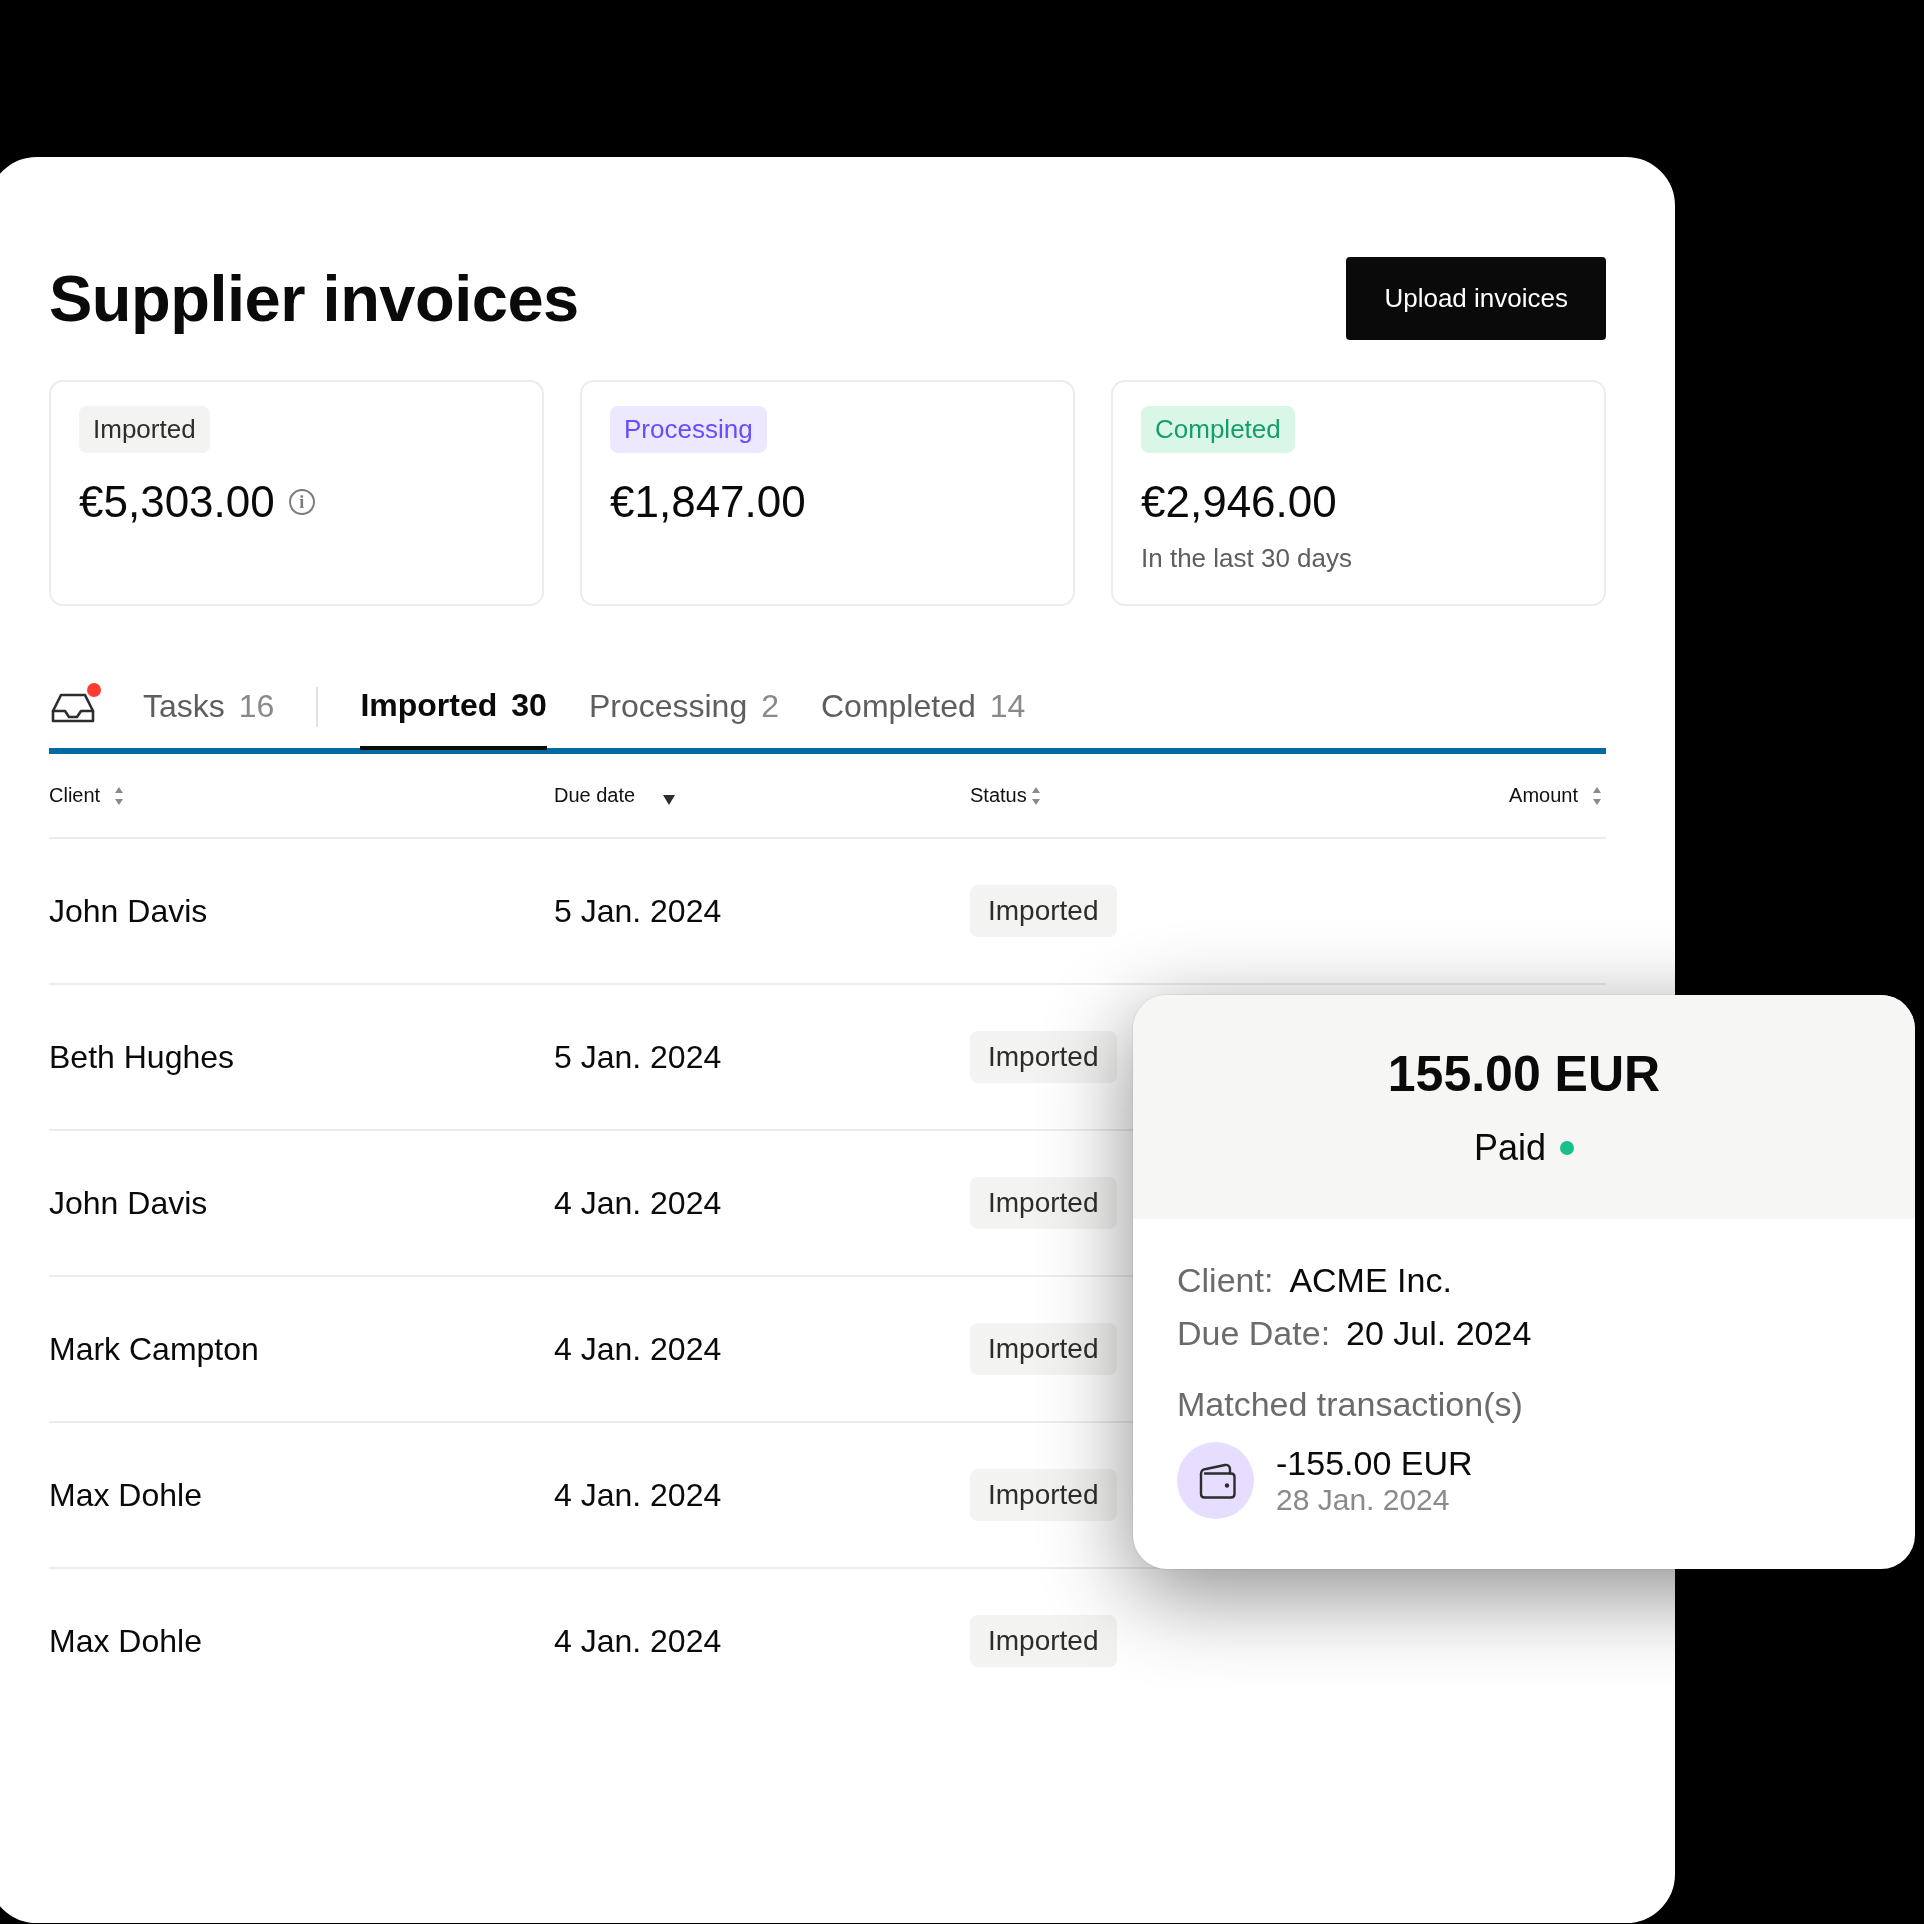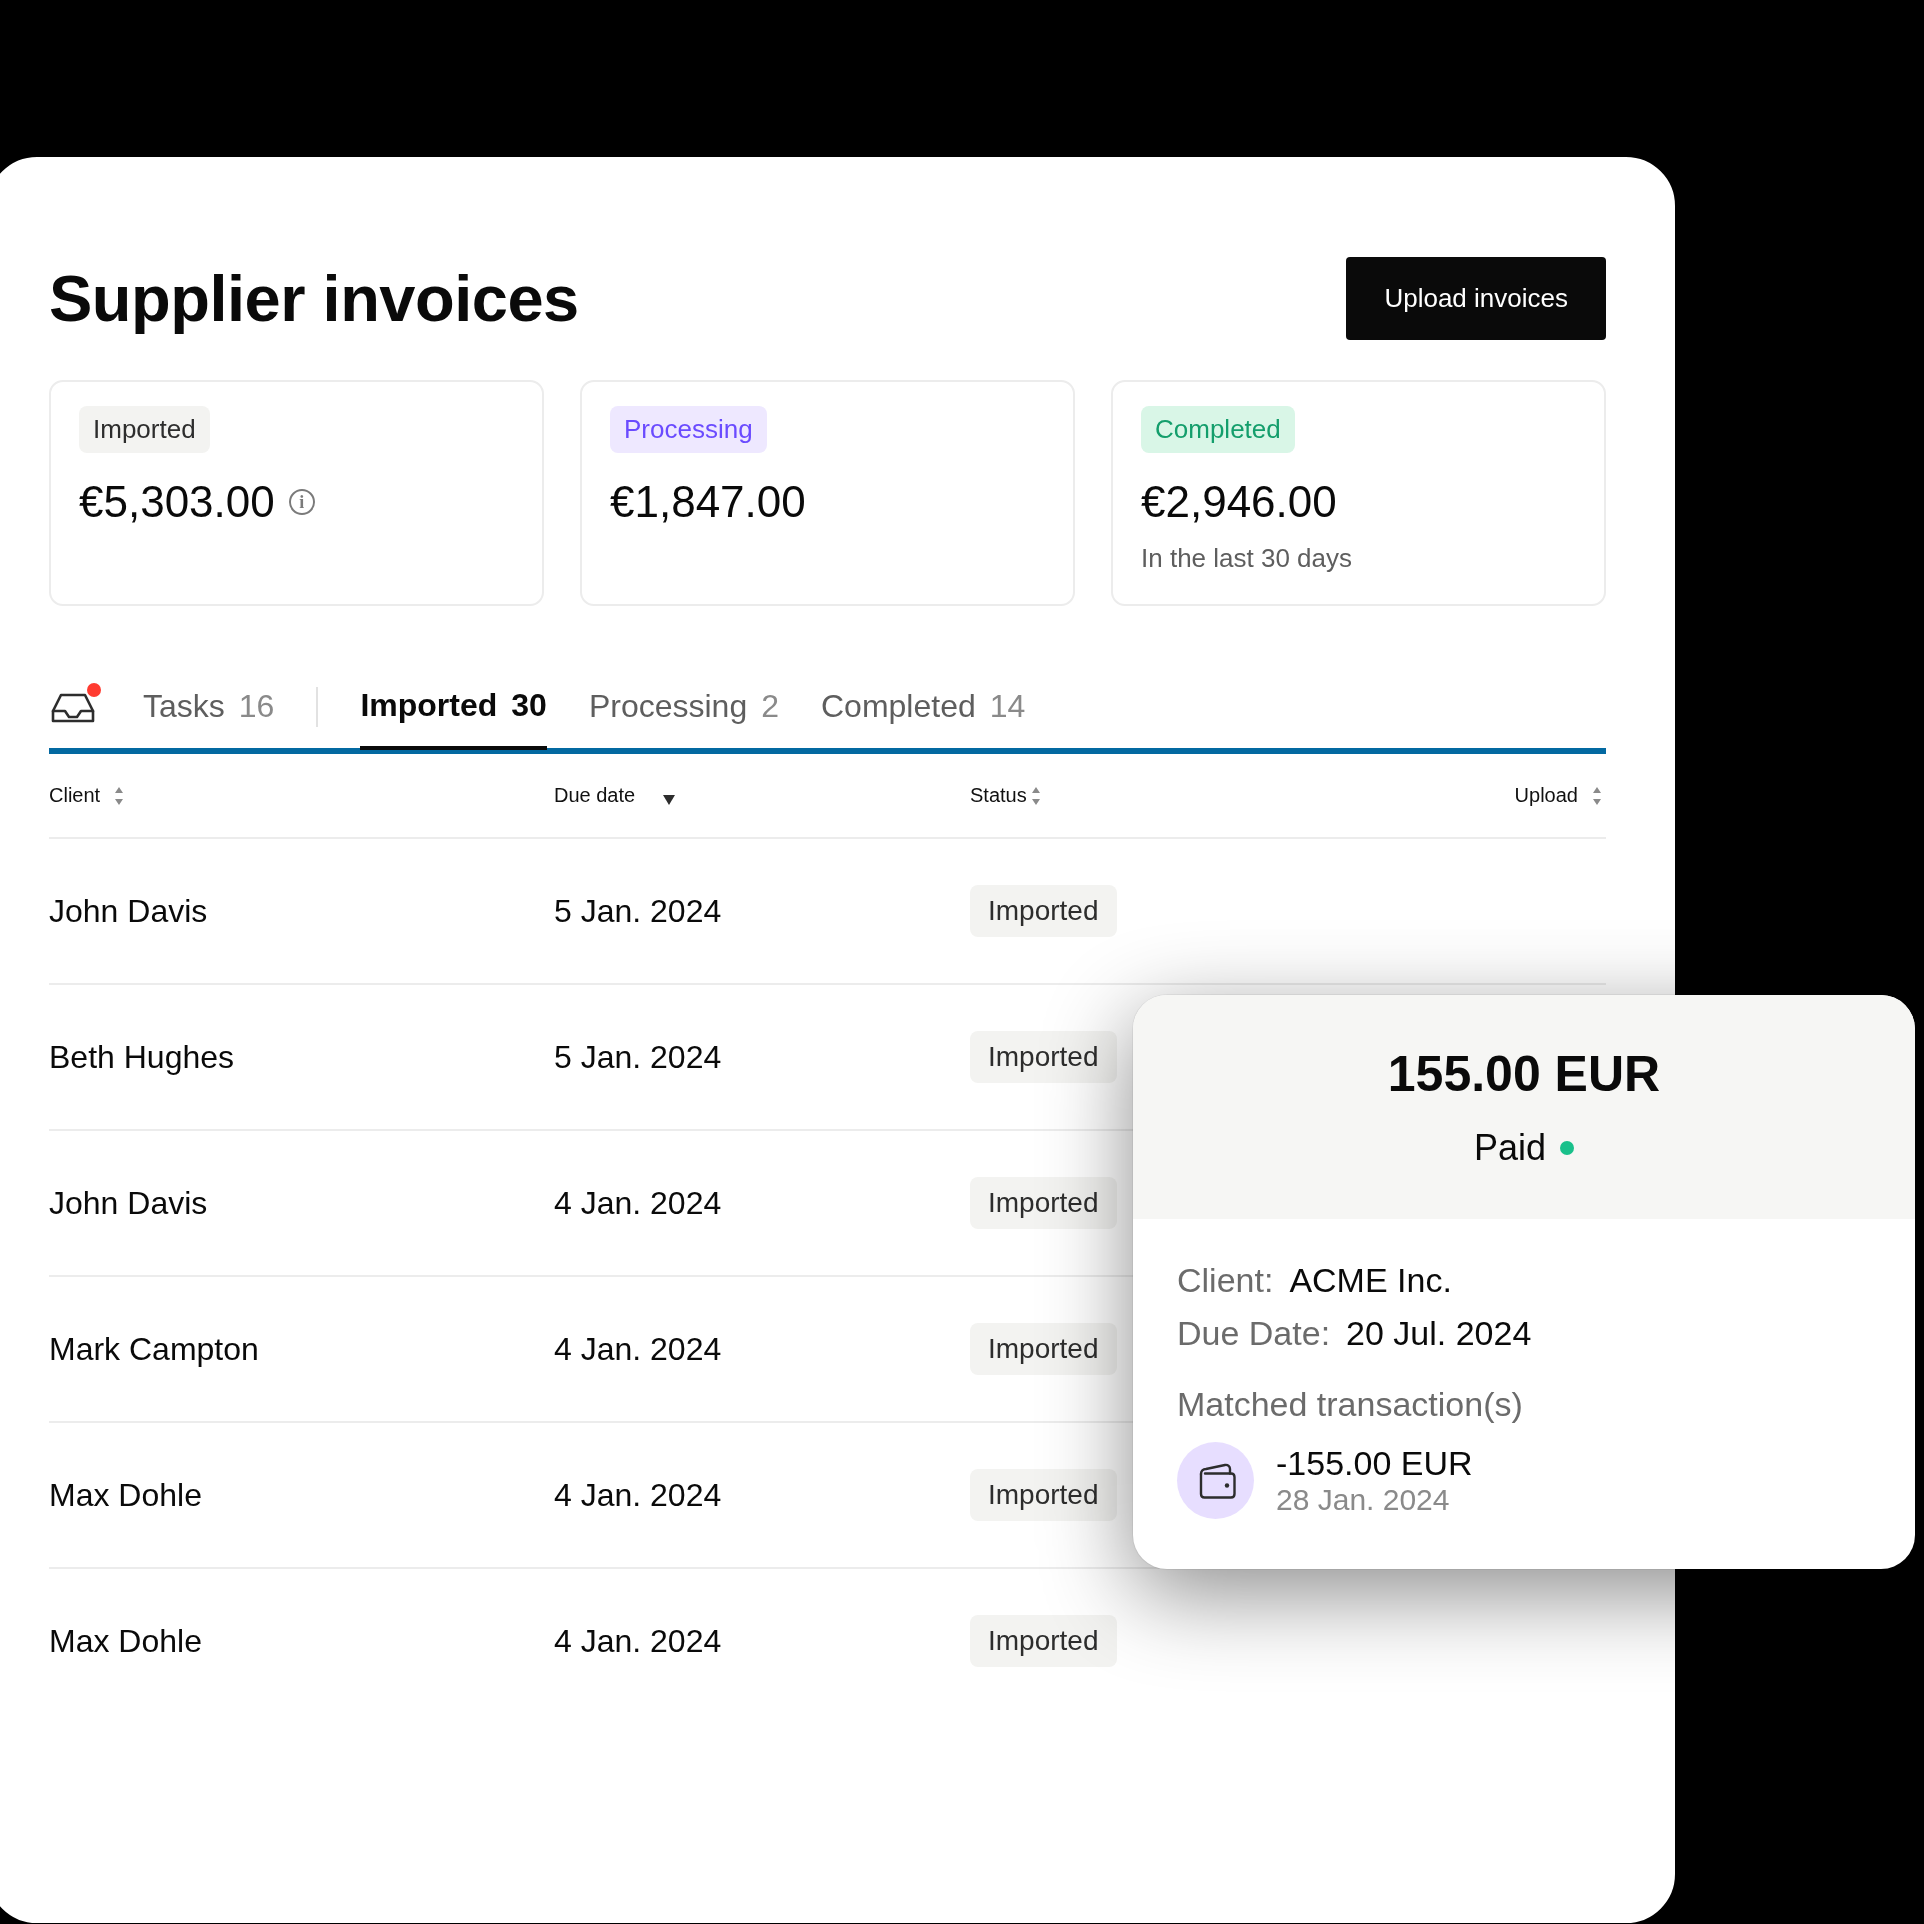--- a/index.html
+++ b/index.html
@@ -156,21 +156,21 @@
         </div>
         <div class="col-status">
           <span>Status</span>
           <span class="sort-icon">
               <svg viewBox="0 0 18 22">
                 <path d="M9 2 L5 8 L13 8 Z M9 20 L5 14 L13 14 Z" fill="#8a8a8a"></path>
               </svg>
             </span>
         </div>
         <div class="col-amount">
-          <span>Upload</span>
+          <span>Amount</span>
           <span class="sort-icon">
               <svg viewBox="0 0 18 22">
                 <path d="M9 2 L5 8 L13 8 Z M9 20 L5 14 L13 14 Z" fill="#8a8a8a"></path>
               </svg>
             </span>
         </div>
       </div>
 
       <div class="rows" id="rows">
           <div class="row">

